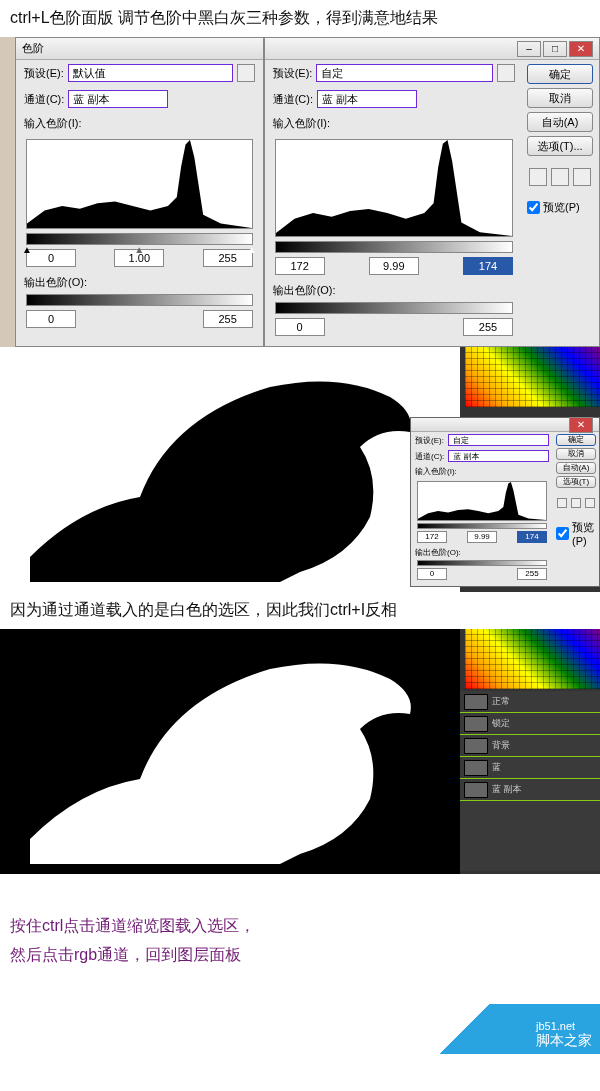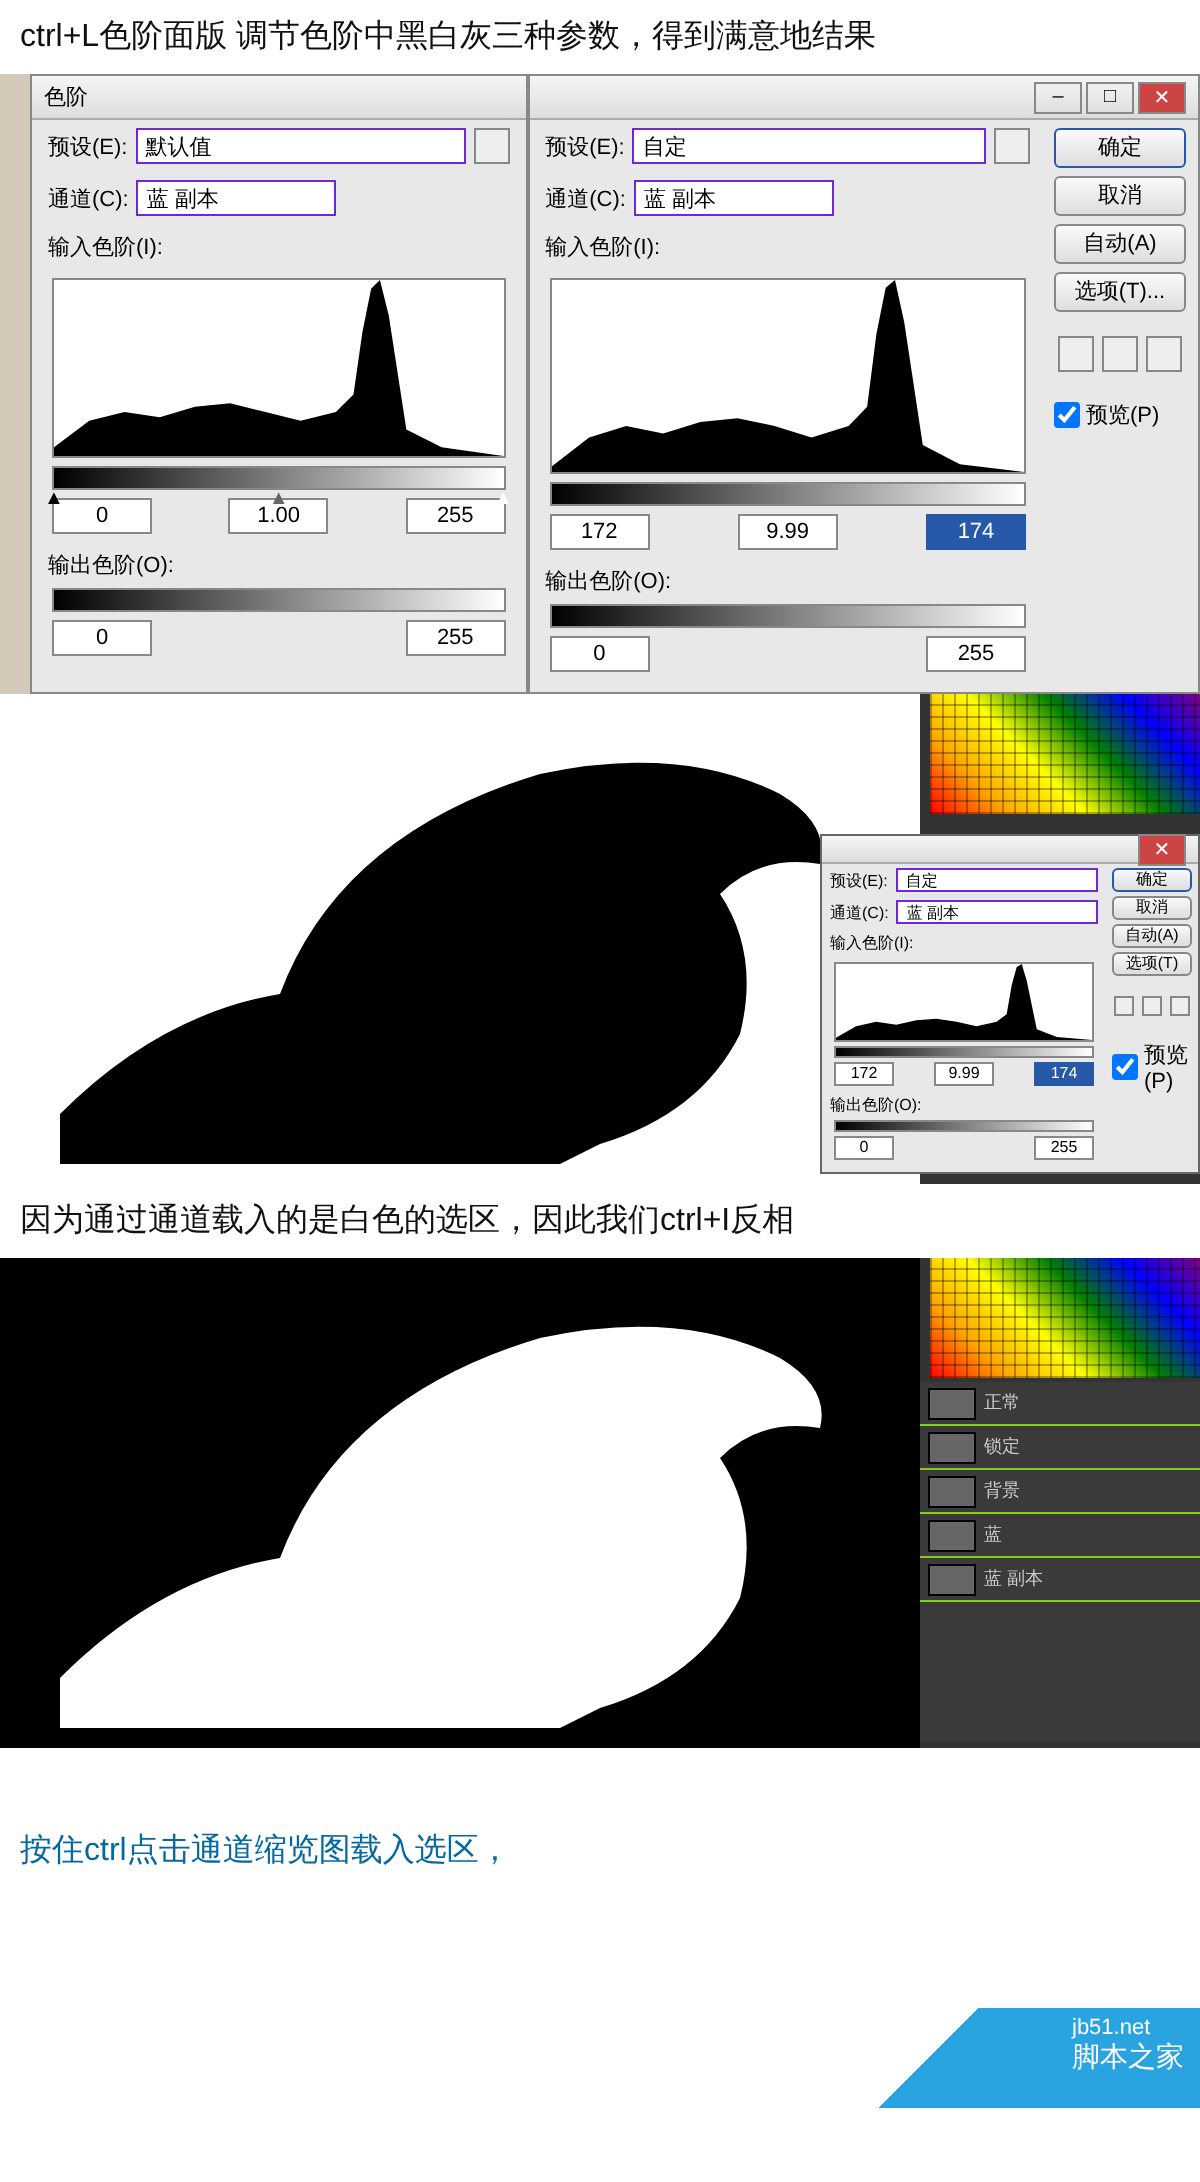--- a/index.html
+++ b/index.html
@@ -1,18 +1,18 @@
 <!DOCTYPE html>
 <html><head>
   <meta charset="utf-8">
   <style>
     * { box-sizing: border-box; margin: 0; padding: 0; }
     body { font-family: "Microsoft YaHei", sans-serif; width: 600px; background: #fff; }
     .caption { padding: 8px 10px; font-size: 16px; color: #111; }
-    .caption2 { padding: 18px 10px 12px; font-size: 16px; color: #0369a1; line-height: 1.8; }
+    .caption2 { padding: 18px 10px 12px; font-size: 16px; color: #701a75; line-height: 1.8; }
     
     .panel-row { display: flex; background: #d4c8b8; padding: 0; }
     .levels-dialog { background: #e8e8e8; border: 1px solid #888; font-size: 11px; position: relative; }
     .dlg1 { width: 255px; height: 310px; margin-left: 15px; }
     .dlg2 { width: 345px; height: 310px; }
     
     .titlebar { background: linear-gradient(#f5f5f5,#ddd); height: 22px; display: flex; align-items: center; padding: 0 6px; border-bottom: 1px solid #aaa; }
     .titlebar .wbtns { margin-left: auto; display: flex; }
     .wbtn { width: 24px; height: 16px; border: 1px solid #888; margin-left: 2px; display: flex; align-items: center; justify-content: center; font-size: 10px; }
     .wbtn.close { background: #cc4444; color: #fff; }
@@ -67,21 +67,21 @@
     .mini-levels .btncol { width: 40px; right: 3px; top: 16px; gap: 2px; }
     .mini-levels .pbtn { height: 12px; font-size: 8px; line-height: 10px; }
     .mini-levels .eyedroppers .ed { width: 10px; height: 10px; }
     .mini-levels .valrow { padding: 2px 6px; }
     .mini-inner { padding-right: 46px; }
     
     .layers-panel { position: absolute; right: 0; top: 62px; width: 140px; height: 180px; background: #3a3a3a; color: #ccc; font-size: 9px; }
     .lp-row { display: flex; align-items: center; height: 22px; padding: 0 4px; gap: 4px; border-bottom: 1px solid #84cc16; }
     .lp-thumb { width: 24px; height: 16px; background: #666; border: 1px solid #000; }
     
-    .watermark { position: absolute; right: 0; bottom: 0; width: 180px; height: 50px; background: linear-gradient(135deg, transparent 30%, #2aa4e0 30%); color: #fff; display: flex; justify-content: flex-end; padding: 4px 8px; font-size: 14px; }
+    .watermark { position: absolute; right: 0; bottom: 0; width: 180px; height: 50px; background: linear-gradient(135deg, transparent 30%, #2aa4e0 30%); color: #fff; display: flex; align-items: flex-end; justify-content: flex-end; padding: 4px 8px; font-size: 14px; }
     .footer-area { position: relative; height: 160px; }
   </style>
 </head>
 <body>
 
 <div class="caption">ctrl+L色阶面版   调节色阶中黑白灰三种参数，得到满意地结果</div>
 
 <div class="panel-row">
 
   <div class="levels-dialog dlg1">
@@ -296,20 +296,21 @@
     <div class="lp-row">
         <div class="lp-thumb"></div>
         <span>蓝 副本</span>
       </div>
   </div>
 </div>
 
 <div class="footer-area">
   <div class="caption2">
     <div>按住ctrl点击通道缩览图载入选区，</div>
+    <div>然后点击rgb通道，回到图层面板</div>
   </div>
   <div class="watermark">
     <div>
       <div style="font-size:11px;">jb51.net</div>
       <div>脚本之家</div>
     </div>
   </div>
 </div>
 
 </body></html>

